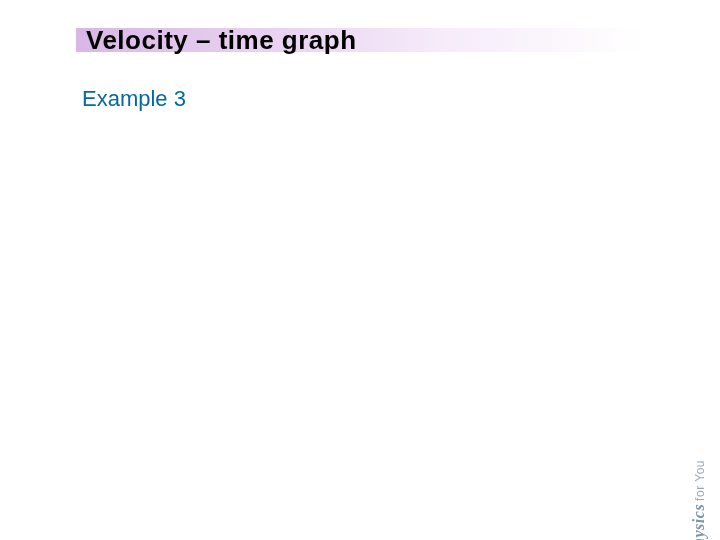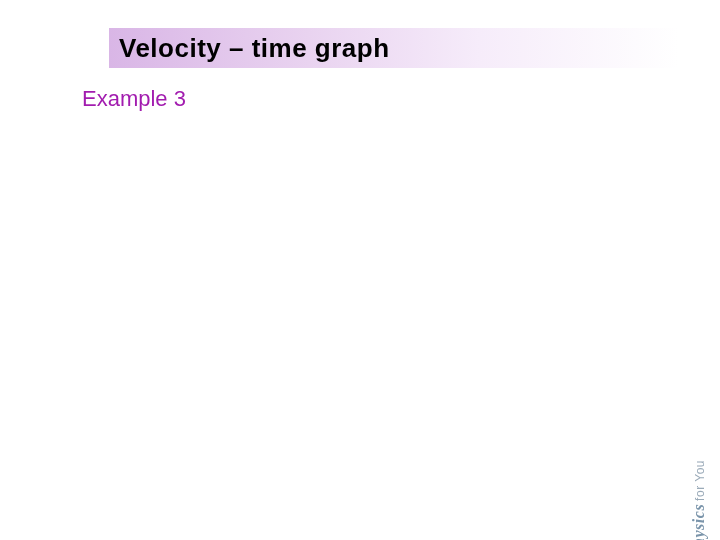--- a/index.html
+++ b/index.html
@@ -3,39 +3,38 @@
 <meta charset="utf-8">
 <style>
   * { margin: 0; padding: 0; box-sizing: border-box; }
   html, body { width: 720px; height: 540px; background: #ffffff; font-family: Arial, Helvetica, sans-serif; overflow: hidden; }
   .slide { position: relative; width: 720px; height: 540px; }
   .title-bar {
     position: absolute;
     top: 28px;
     left: 76px;
     width: 570px;
-    height: 40px;
+    height: 24px;
     background: linear-gradient(to right, #d9b6e6 0%, #e9d3f0 35%, #f6ecfa 65%, #ffffff 100%);
     display: flex;
     align-items: center;
     padding-left: 10px;
-    margin-left: 33px;
   }
   .title-text {
     font-size: 26px;
     font-weight: bold;
     color: #000;
     letter-spacing: 0.5px;
   }
   .subtitle {
     position: absolute;
     top: 86px;
     left: 82px;
     font-size: 22px;
-    color: #a21caf;
+    color: #0369a1;
   }
   .brand {
     position: absolute;
     right: 12px;
     bottom: 80px;
     transform: rotate(-90deg);
     transform-origin: right bottom;
     white-space: nowrap;
     font-size: 16px;
     color: #6f8aa3;

